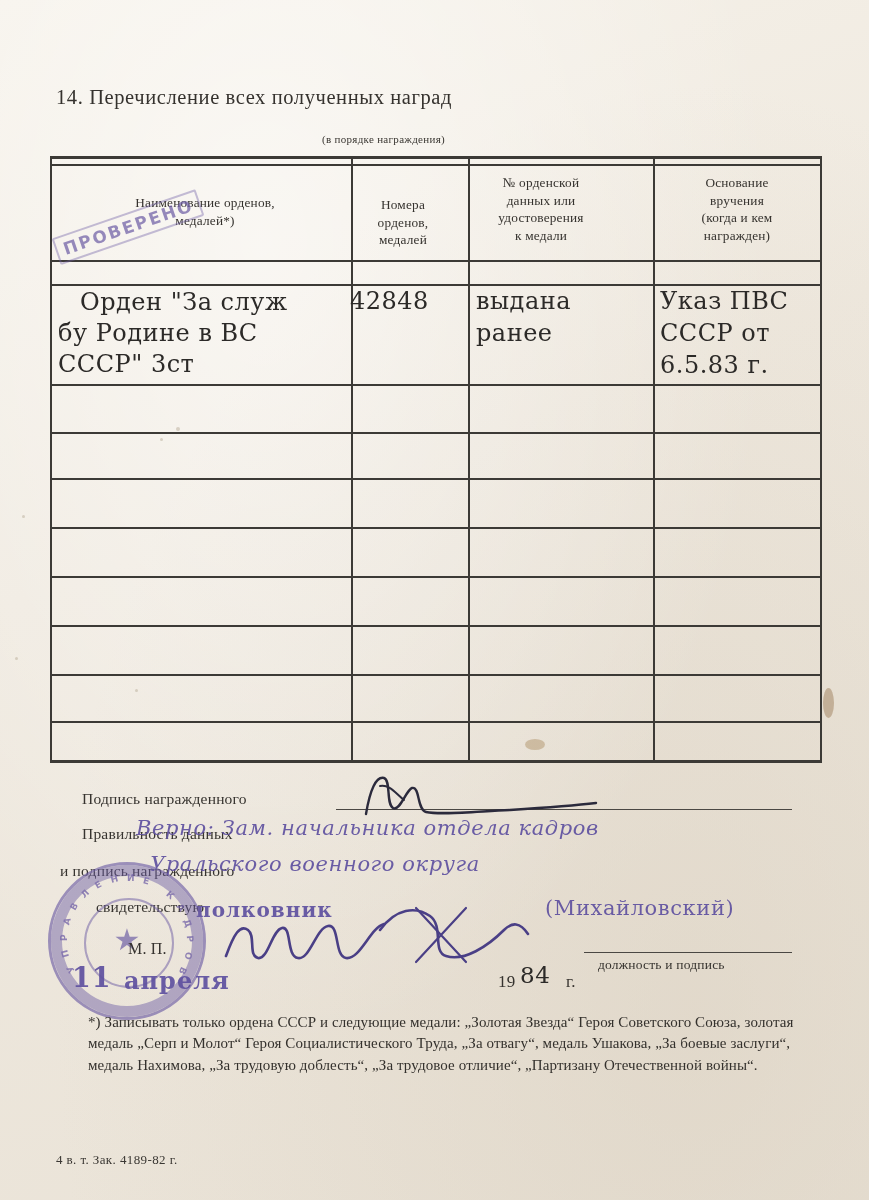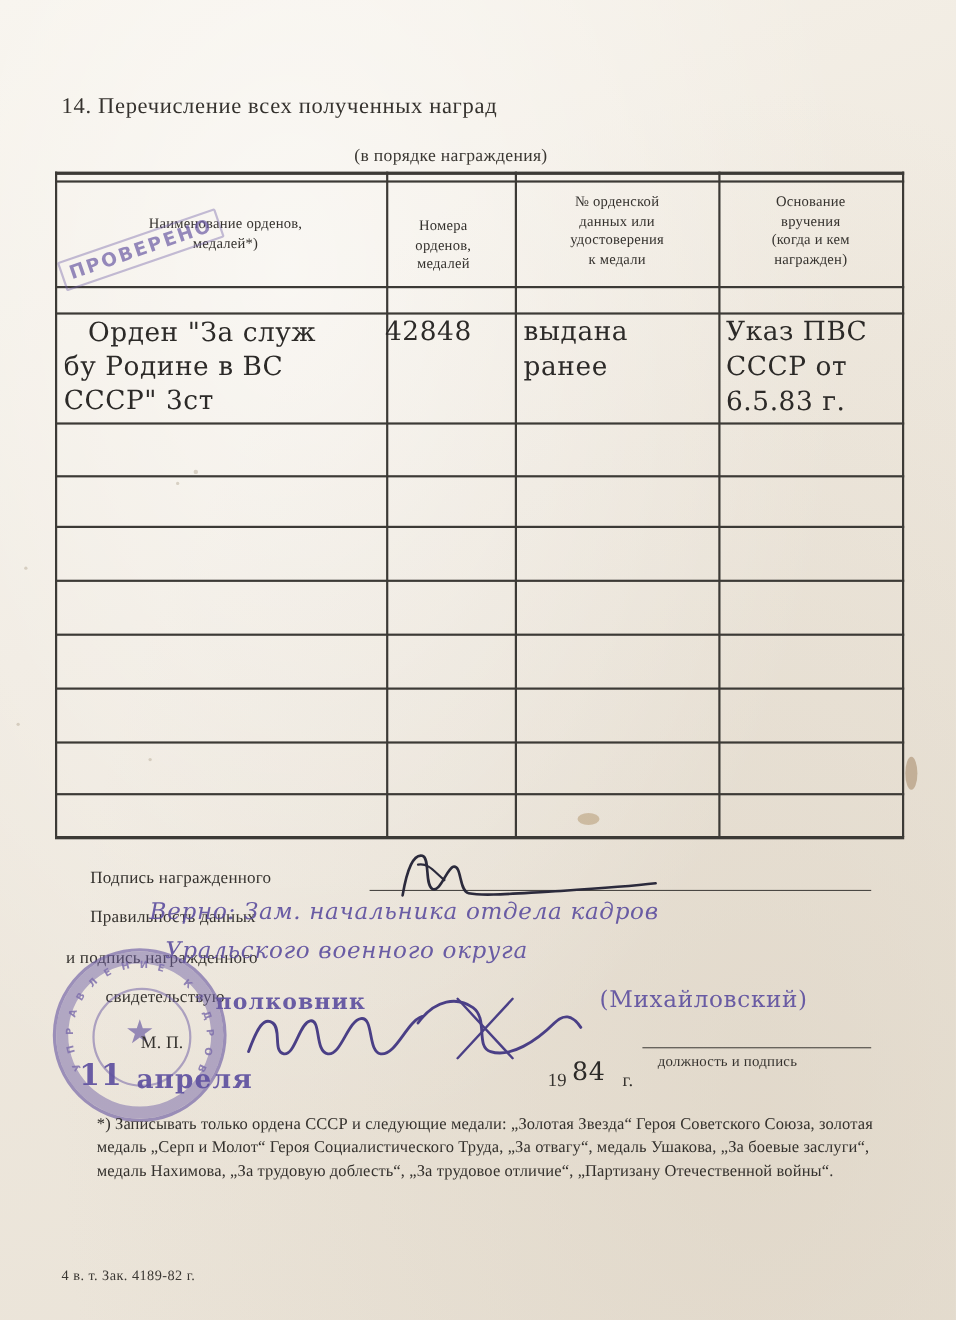--- a/index.html
+++ b/index.html
@@ -44,21 +44,21 @@
     top: 86px;
     font-size: 20.5px;
     letter-spacing: .6px;
     color: #35322e;
     white-space: nowrap;
   }
   .subtitle {
     position: absolute;
     left: 322px;
     top: 133px;
-    font-size: 16px;
+    font-size: 11px;
     color: #3a3732;
     letter-spacing: .3px;
   }
 
   
   .table {
     position: absolute;
     left: 50px;
     top: 156px;
     width: 772px;
@@ -260,21 +260,21 @@
 
     <div class="colhead" style="left:10px;top:38px;width:290px;">
       <div>Наименование орденов,</div>
       <div>медалей*)</div>
     </div>
     <div class="colhead" style="left:303px;top:40px;width:100px;">
       <div>Номера</div>
       <div>орденов,</div>
       <div>медалей</div>
     </div>
-    <div class="colhead" style="left:420px;top:18px;width:182px;">
+    <div class="colhead" style="left:400px;top:18px;width:182px;">
       <div>№ орденской</div>
       <div>данных или</div>
       <div>удостоверения</div>
       <div>к медали</div>
     </div>
     <div class="colhead" style="left:605px;top:18px;width:164px;">
       <div>Основание</div>
       <div>вручения</div>
       <div>(когда и кем</div>
       <div>награжден)</div>

